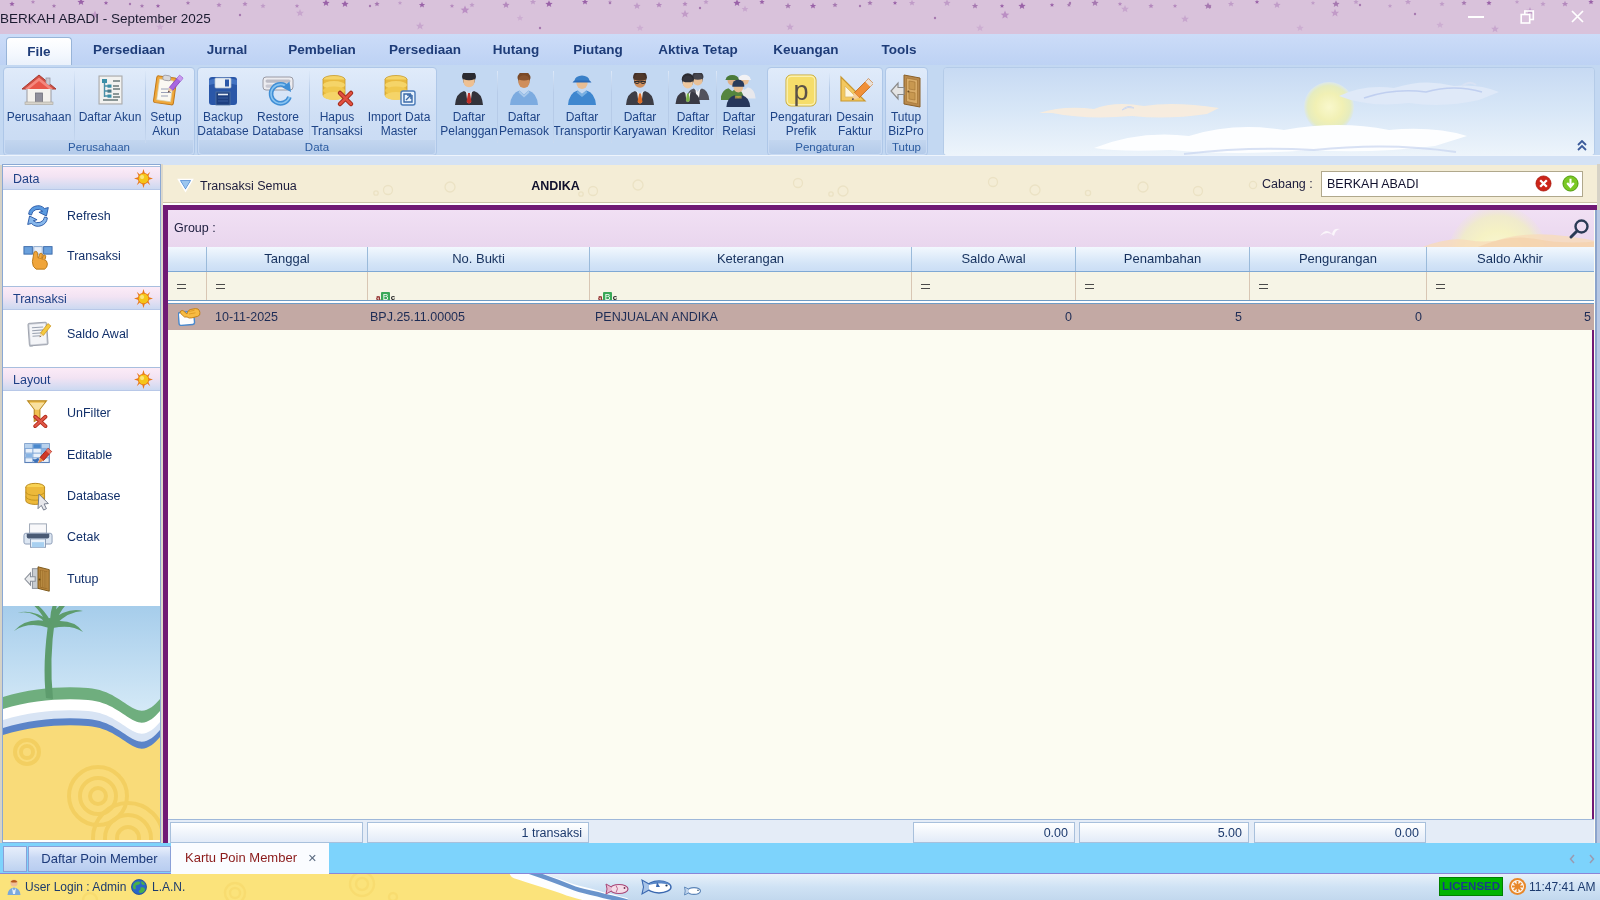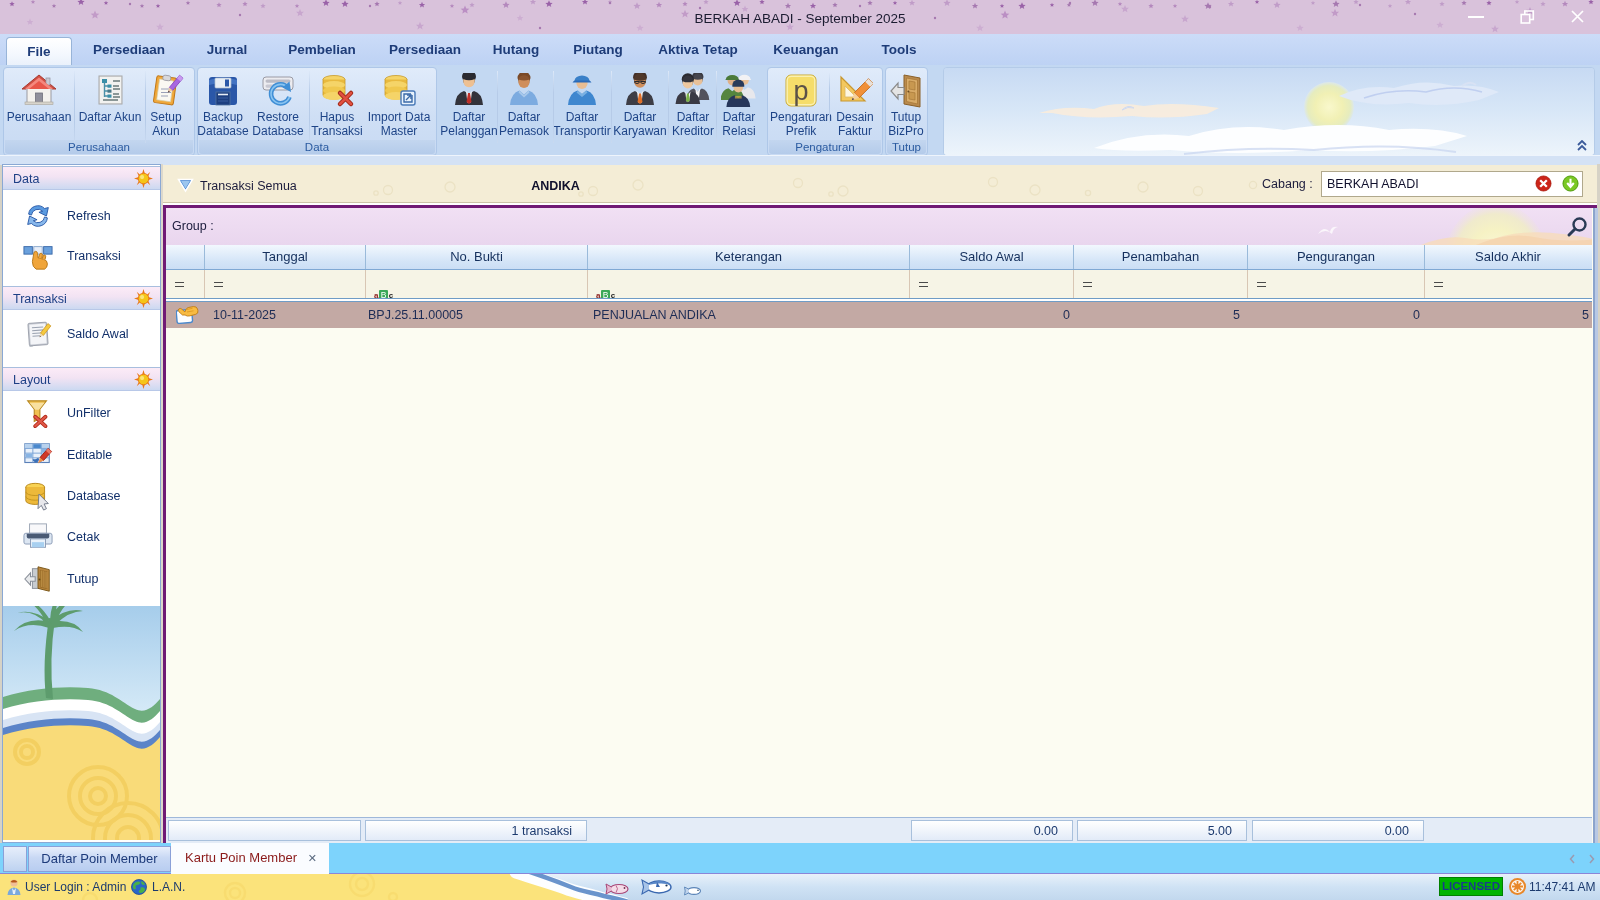--- a/index.html
+++ b/index.html
@@ -1,20 +1,20 @@
 <!DOCTYPE html>
 <html><head>
 <meta charset="utf-8">
 <style>
 html,body{margin:0;padding:0;}
 body{width:1600px;height:900px;position:relative;overflow:hidden;font-family:"Liberation Sans",sans-serif;background:#fff;}
 .abs{position:absolute;}
 
 #titlebar{left:0;top:0;width:1600px;height:34px;background:#dac2dc;}
-#title-text{left:0;top:0;width:1600px;height:18px;line-height:37px;text-align:center;font-size:13.5px;color:#1b1b30;}
+#title-text{left:0;top:0;width:1600px;height:18px;line-height:37px;text-align:left;font-size:13.5px;color:#1b1b30;}
 
 #menubar{left:0;top:34px;width:1600px;height:31px;background:linear-gradient(#ccdcf8,#bdd2f4);}
 .mtab{position:absolute;top:0;height:31px;line-height:31px;font-size:13.5px;font-weight:700;color:#1e3c78;text-align:center;}
 #tab-file{position:absolute;left:6px;top:3px;width:66px;height:28px;background:linear-gradient(#ffffff,#f4f8fe 60%,#eaf1fb);border:1px solid #98b4d8;border-bottom:none;border-radius:4px 4px 0 0;line-height:27px;font-size:13.5px;font-weight:700;color:#1e3c78;text-align:center;box-sizing:border-box;}
 
 #ribbon{left:0;top:65px;width:1600px;height:93px;background:#c3d8f2;}
 .rgroup{position:absolute;top:2px;height:89px;background:linear-gradient(#e0ebfa,#cfdff5 55%,#c8daf3);border-radius:4px;border:1px solid #aec7e8;box-sizing:border-box;}
 .rcap{position:absolute;left:1px;right:1px;bottom:1px;height:14px;background:linear-gradient(#c3d6ef,#b4cbea);border-radius:0 0 3px 3px;text-align:center;font-size:11.5px;line-height:14px;color:#2a5aa0;}
 .ritem{position:absolute;top:8px;text-align:center;font-size:12px;line-height:13.5px;color:#1e4487;}
 .ritem svg{display:block;margin:0 auto;}
@@ -24,35 +24,35 @@
 #gapline{left:0;top:155px;width:1600px;height:10px;background:#d4e2f5;border-top:1px solid #eef4fc;box-sizing:border-box;}
 
 #sidebar{left:2px;top:164px;width:159px;height:679px;background:#fff;border:1px solid #8aa8d4;box-sizing:border-box;}
 .sbhead{position:absolute;left:0;width:157px;height:24px;background:linear-gradient(180deg,#fcebf7 0%,#f2e3f3 45%,#ccd9f1 100%);border-top:1px solid #a8bede;border-bottom:1px solid #b8c8e8;font-size:12.5px;color:#1d3f85;line-height:24px;padding-left:10px;box-sizing:border-box;}
 .sbitem{position:absolute;left:0;width:157px;height:40px;font-size:12.5px;color:#12306a;}
 .sbitem .lab{position:absolute;left:64px;top:50%;transform:translateY(-50%);}
 .sbitem svg{position:absolute;left:20px;top:50%;transform:translateY(-50%);}
 
 #content{left:163px;top:165px;width:1434px;height:678px;}
 #ctHeader{position:absolute;left:0;top:0;width:1434px;height:38px;background:#f4edd6;border-bottom:1px solid #cdc4a8;box-sizing:border-box;overflow:hidden;}
-#gridwrap{position:absolute;left:0;top:40px;width:1434px;height:638px;border:3px solid #701a75;box-sizing:border-box;background:#fcfcf2;}
+#gridwrap{position:absolute;left:0;top:40px;width:1434px;height:638px;border:5px solid #701a75;box-sizing:border-box;background:#fcfcf2;}
 #groupbar{position:absolute;left:0;top:0;width:1432px;height:37px;background:linear-gradient(#f1e0f4,#e9d6ee);overflow:hidden;}
 #thead{position:absolute;left:0;top:37px;width:1432px;height:25px;background:linear-gradient(#f2f8fe,#d3e4f7 70%,#cbdef5);border-bottom:1px solid #7fa8d4;box-sizing:border-box;}
 .th{position:absolute;top:0;height:24px;line-height:24px;text-align:center;font-size:13px;color:#15305d;border-right:1px solid #9abada;box-sizing:border-box;}
 #tfilter{position:absolute;left:0;top:62px;width:1432px;height:28px;background:#f6f4e6;}
 .tf{position:absolute;top:0;height:28px;border-right:1px solid #d8c6b4;box-sizing:border-box;}
 #dblline{position:absolute;left:0;top:90px;width:1432px;height:4px;background:linear-gradient(#6f9cc6 0 25%,#ffffff 25% 75%,#6f9cc6 75% 100%);}
 #datarow{position:absolute;left:0;top:94px;width:1432px;height:26px;background:#c3a9a4;color:#1d2c55;font-size:12.5px;}
 .drcell{position:absolute;top:0;height:26px;line-height:26px;}
 .feq{display:inline-block;margin:12px 0 0 9px;width:9px;height:5px;border-top:1.8px solid #4a4a4a;border-bottom:1.8px solid #4a4a4a;box-sizing:border-box;}
 .fabc{display:inline-block;margin:20px 0 0 8px;font-size:8.5px;color:#1a1a1a;letter-spacing:0.3px;}
 .fabc i{font-style:normal;font-size:8px;font-weight:700;}
 .fabc b{display:inline-block;background:#3aa858;color:#fff;font-size:8.5px;font-weight:400;padding:0 1.5px;border-radius:1px;margin:0 0.5px;}
 #footrow{position:absolute;left:0;top:609px;width:1432px;height:27px;background:#e4ecf7;border-top:1px solid #9fb8da;box-sizing:border-box;}
-.fbox{position:absolute;top:2px;height:21px;background:linear-gradient(#ffffff,#e2ebf8);border:1px solid #a8c0dc;box-sizing:border-box;font-size:12.5px;color:#1c3a6e;line-height:20px;text-align:right;padding-right:14px;}
+.fbox{position:absolute;top:2px;height:21px;background:linear-gradient(#ffffff,#e2ebf8);border:1px solid #a8c0dc;box-sizing:border-box;font-size:12.5px;color:#1c3a6e;line-height:20px;text-align:right;padding-right:6px;}
 #vscroll{position:absolute;left:1426px;top:0px;width:6px;height:636px;background:linear-gradient(90deg,#fcfcf2 0 1px,#8ca4cc 1px 3px,#b8c8e4 3px 6px);}
 
 #tabbar{left:0;top:843px;width:1600px;height:31px;background:#7dd3fc;border-bottom:1px solid #8a86d8;box-sizing:border-box;}
 
 #statusbar{left:0;top:874px;width:1600px;height:26px;background:linear-gradient(#e3eef9,#c7ddf2);overflow:hidden;}
 </style>
 </head>
 <body>
 
 <div class="abs" id="titlebar">

